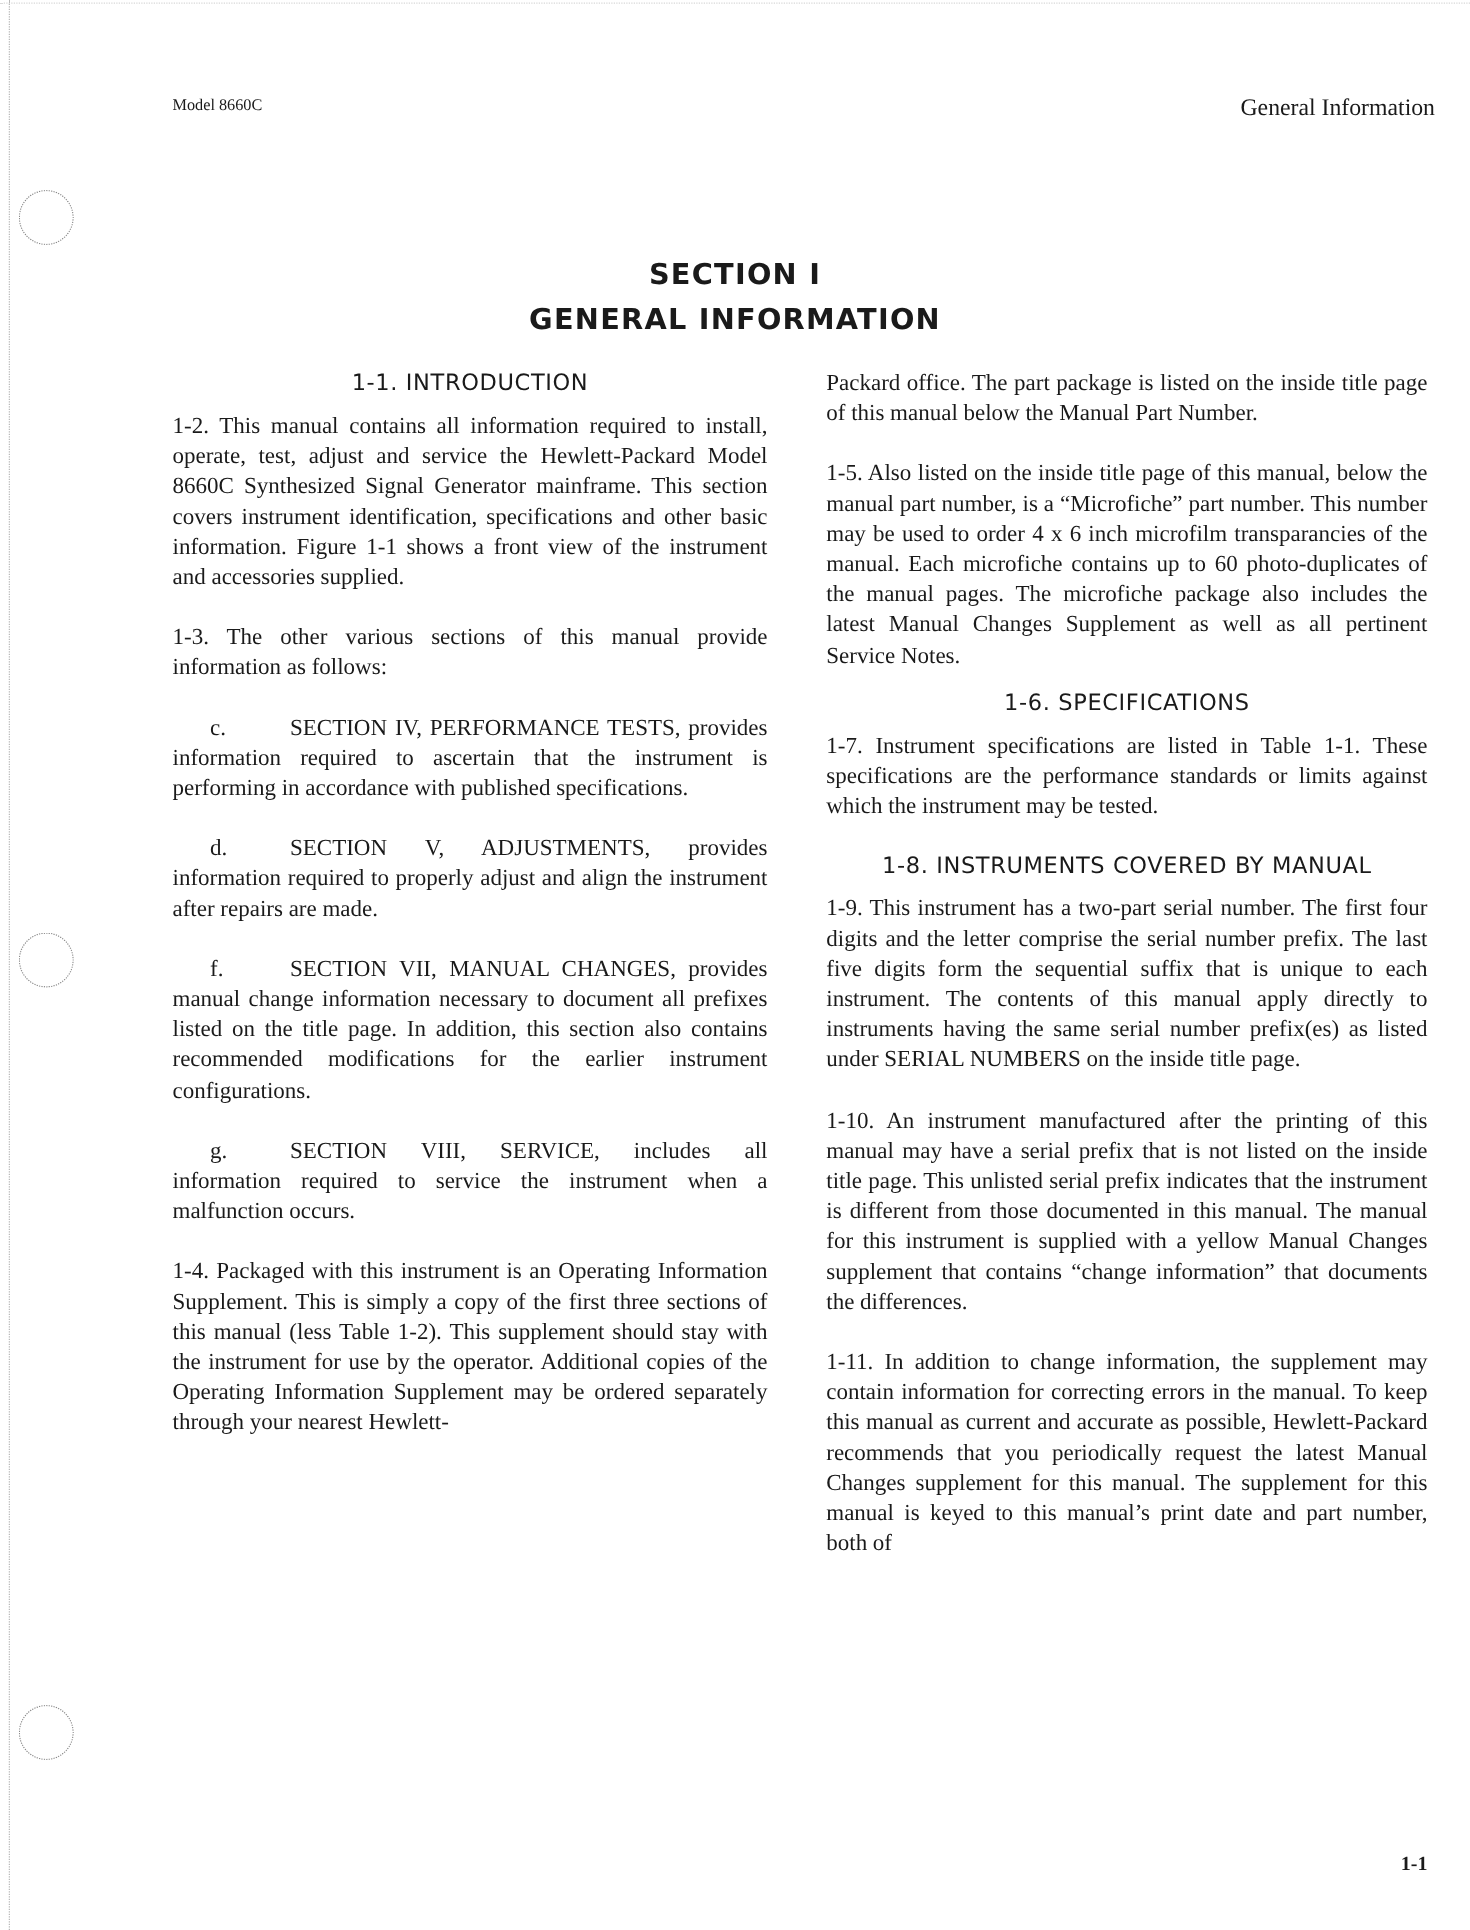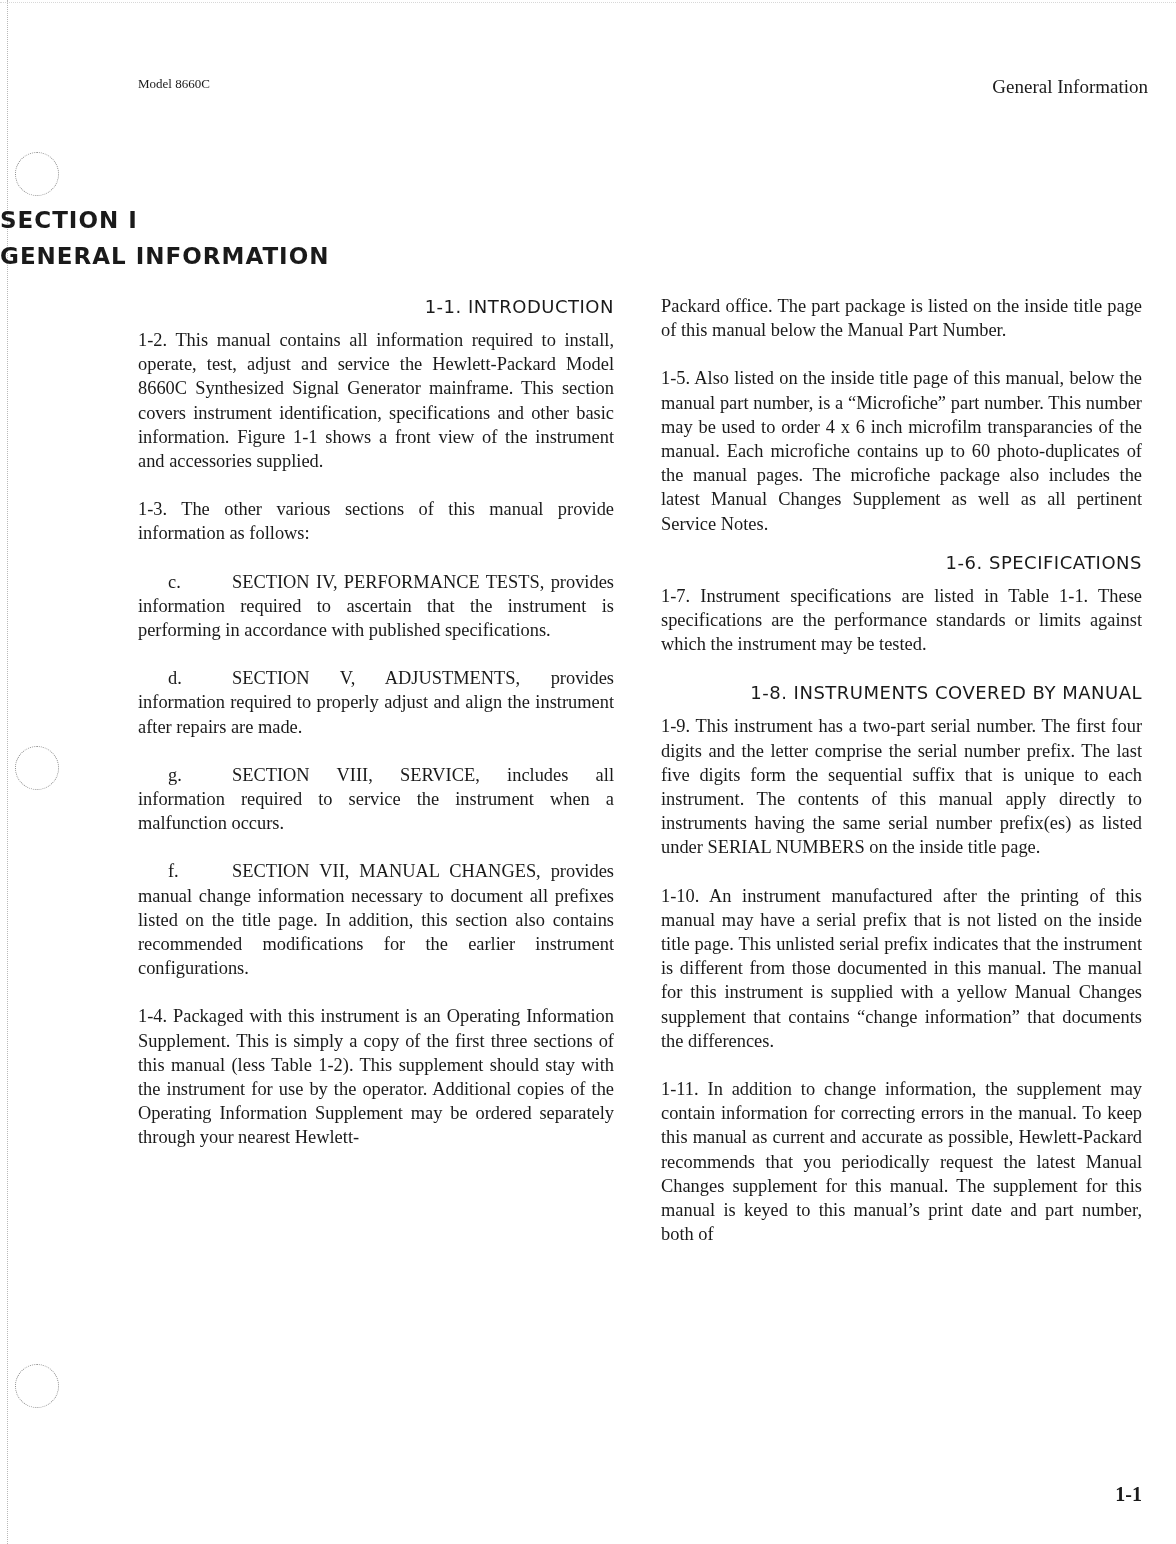--- a/index.html
+++ b/index.html
@@ -16,40 +16,40 @@
       position: absolute; left: 0; right: 0; top: 2px; height: 0;
       border-top: 1px dotted #d8d8d8;
     }
     .punch-hole {
       position: absolute; width: 42px; height: 42px; border-radius: 50%;
       border: 1px dotted #8a8a8a; left: 15px;
     }
     .header-left { position: absolute; left: 138px; top: 76px; font-size: 13px; }
     .header-right { position: absolute; right: 28px; top: 76px; font-size: 19px; }
     .section-title {
-      position: absolute; left: 0; right: 0; top: 202px; 
+      position: absolute; left: 0; right: 0; top: 202px; text-align: center;
       font-family: "DejaVu Sans", "Liberation Sans", sans-serif;
       font-weight: bold; font-size: 23px; letter-spacing: 1px; line-height: 36px;
     }
     .col {
       position: absolute; top: 294px; width: 476px;
       font-size: 18.4px; line-height: 24.2px; text-align: justify;
     }
     .col-left { left: 138px; }
     .col-right { left: 661px; width: 481px; }
     .heading {
       font-family: "DejaVu Sans", "Liberation Sans", sans-serif;
       font-size: 18px; font-weight: normal; letter-spacing: 0.5px;
-      margin: 0 0 8px 0; line-height: 26px; text-align: right;
+      margin: 0 0 8px 0; line-height: 26px; text-align: center;
     }
     p { margin: 0 0 24px 0; }
     p.item { text-indent: 94px; }
     .page-number {
       position: absolute; right: 34px; top: 1483px;
-      font-size: 20px; font-weight: bold;
+      font-size: 16px; font-weight: bold;
     }
   </style>
 </head>
 <body>
 
 <div class="top-line"></div>
 <div class="edge-line"></div>
 <div class="punch-hole" style="top:152px;"></div>
 <div class="punch-hole" style="top:746px;"></div>
 <div class="punch-hole" style="top:1364px;"></div>
@@ -62,22 +62,22 @@
   <div>GENERAL INFORMATION</div>
 </div>
 
 <div class="col col-left">
   <h2 class="heading">1-1.  INTRODUCTION</h2>
   <p>1-2. This manual contains all information required to install, operate, test, adjust and service the Hewlett-Packard Model 8660C Synthesized Signal Generator mainframe. This section covers instrument identification, specifications and other basic information. Figure 1-1 shows a front view of the instrument and accessories supplied.</p>
   <p>1-3. The other various sections of this manual provide information as follows:</p>
   <div id="items">
       <p class="item"><span style="margin-left: -64px; display: inline-block; width: 64px; text-indent: 0px;">c.</span><span>SECTION IV, PERFORMANCE TESTS, provides information required to ascertain that the instrument is performing in accordance with published specifications.</span></p>
       <p class="item"><span style="margin-left: -64px; display: inline-block; width: 64px; text-indent: 0px;">d.</span><span>SECTION V, ADJUSTMENTS, provides information required to properly adjust and align the instrument after repairs are made.</span></p>
+      <p class="item"><span style="margin-left: -64px; display: inline-block; width: 64px; text-indent: 0px;">f.</span><span>SECTION VII, MANUAL CHANGES, provides manual change information necessary to document all prefixes listed on the title page. In addition, this section also contains recommended modifications for the earlier instrument configurations.</span></p>
       <p class="item"><span style="margin-left: -64px; display: inline-block; width: 64px; text-indent: 0px;">g.</span><span>SECTION VIII, SERVICE, includes all information required to service the instrument when a malfunction occurs.</span></p>
-      <p class="item"><span style="margin-left: -64px; display: inline-block; width: 64px; text-indent: 0px;">f.</span><span>SECTION VII, MANUAL CHANGES, provides manual change information necessary to document all prefixes listed on the title page. In addition, this section also contains recommended modifications for the earlier instrument configurations.</span></p>
     </div>
   <p style="margin-bottom:0">1-4. Packaged with this instrument is an Operating Information Supplement. This is simply a copy of the first three sections of this manual (less Table 1-2). This supplement should stay with the instrument for use by the operator. Additional copies of the Operating Information Supplement may be ordered separately through your nearest Hewlett-</p>
 </div>
 
 <div class="col col-right">
   <p>Packard office. The part package is listed on the inside title page of this manual below the Manual Part Number.</p>
   <p style="margin-bottom:14px">1-5. Also listed on the inside title page of this manual, below the manual part number, is a “Microfiche” part number. This number may be used to order 4 x 6 inch microfilm transparancies of the manual. Each microfiche contains up to 60 photo-duplicates of the manual pages. The microfiche package also includes the latest Manual Changes Supplement as well as all pertinent Service Notes.</p>
   <h2 class="heading">1-6.  SPECIFICATIONS</h2>
   <p style="">1-7. Instrument specifications are listed in Table 1-1. These specifications are the performance standards or limits against which the instrument may be tested.</p>
   <h2 class="heading">1-8.  INSTRUMENTS COVERED BY MANUAL</h2>

